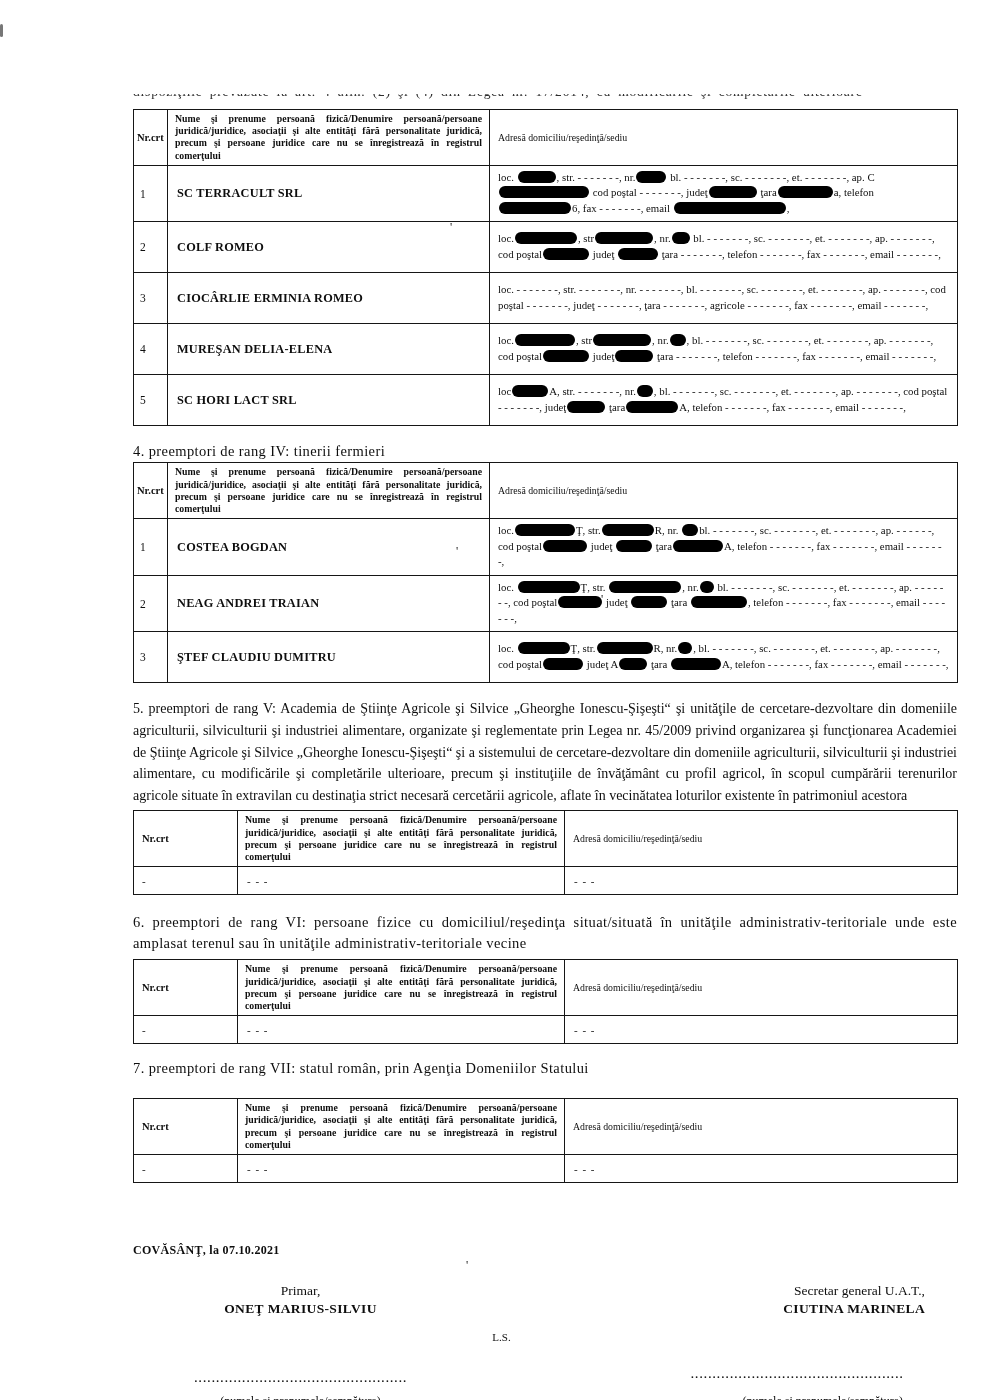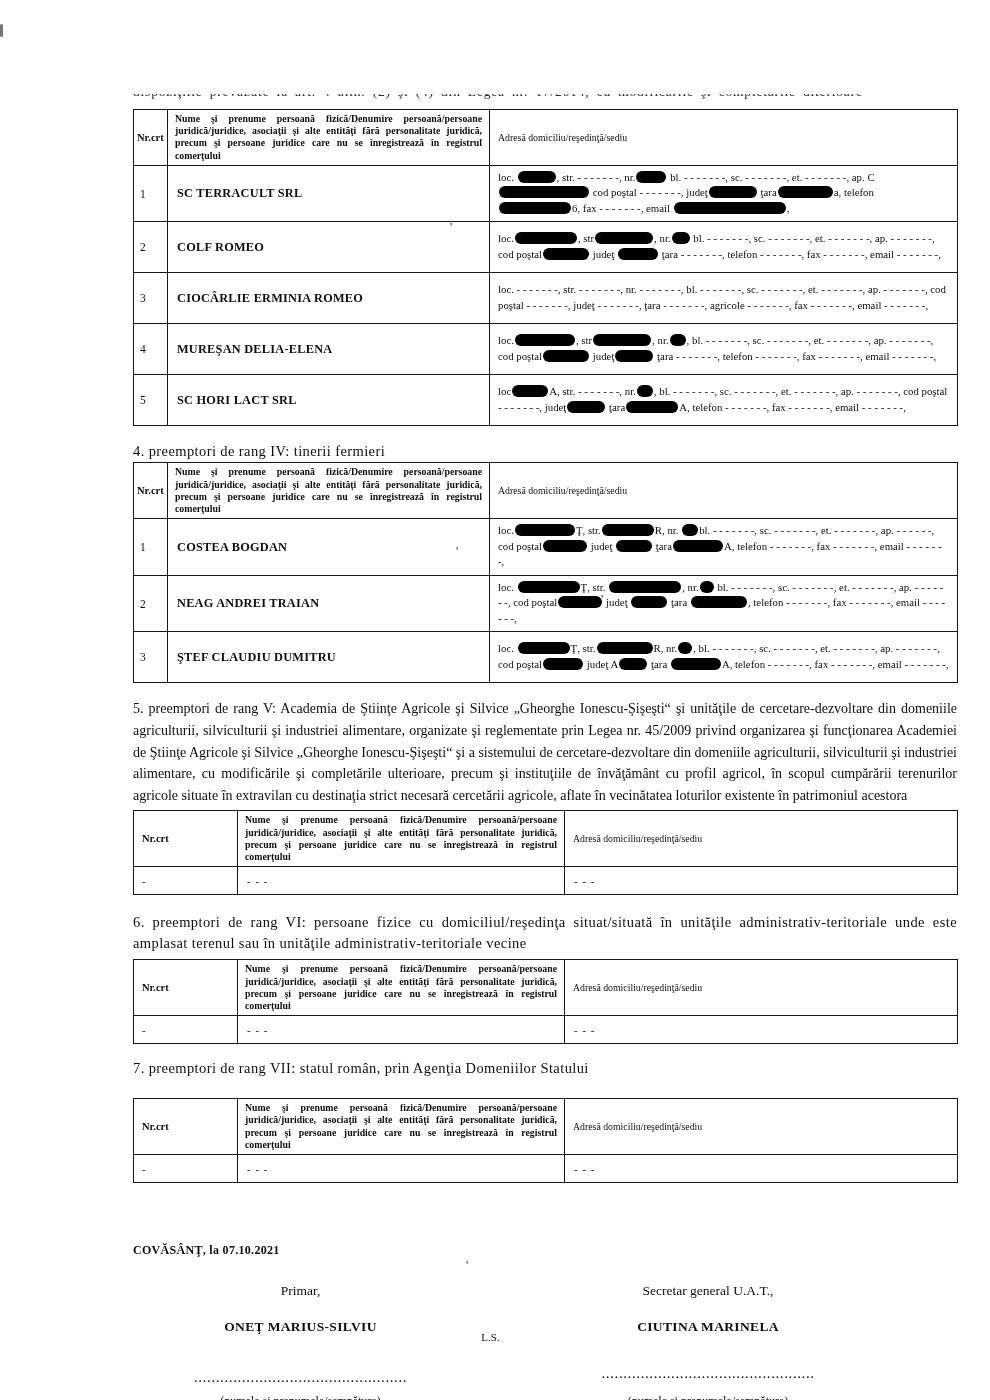--- a/index.html
+++ b/index.html
@@ -42,27 +42,27 @@
   .h4 { margin-top:17px; margin-bottom:2px; }
   .h6 { margin-top:17px; margin-bottom:5px; text-align:justify; line-height:21px; }
   .h7 { margin-top:16px; margin-bottom:21px; }
   .sec-par { margin-top:15px; font-size:14px; line-height:21.6px; text-align:justify; margin-bottom:4px; }
 
   .empty-tbl .nr-cell { font-size:11px; height:28px; padding:2px 8px; }
   .empty-tbl .dash-cell { font-size:11px; letter-spacing:1px; padding:2px 9px; height:28px; vertical-align:middle; }
 
   .place-date { margin-top:60px; font-weight:bold; font-size:12px; letter-spacing:0.3px; }
 
-  .sig-row { display:flex; margin-top:25px; }
+  .sig-row { display:flex; margin-top:25px;gap:11px; }
   .sig-col-left { width:335px; text-align:center; }
   .sig-col-mid { width:45px; text-align:center; }
-  .sig-col-right { width:390px; text-align:center; }
+  .sig-col-right { width:390px; text-align:right; }
   .role { font-size:13.5px; }
   .seal { font-size:11px;margin-top:48px; }
-  .sig-name { font-weight:bold; font-size:13.5px; margin-top:20px; letter-spacing:0.35px; }
+  .sig-name { font-weight:bold; font-size:13.5px; margin-top:2px; letter-spacing:0.35px; }
 
   .dots-row { display:flex; margin-top:27px; }
   .dots {
     display:inline-block; width:212px; overflow:hidden; white-space:nowrap;
     font-size:11px; letter-spacing:1.6px; font-weight:bold; color:#111;
   }
   .caption-row { display:flex; margin-top:3px; }
   .sig-caption { font-size:12px; }
 
   .artifact { position:absolute; font-size:12px; color:#222; }

